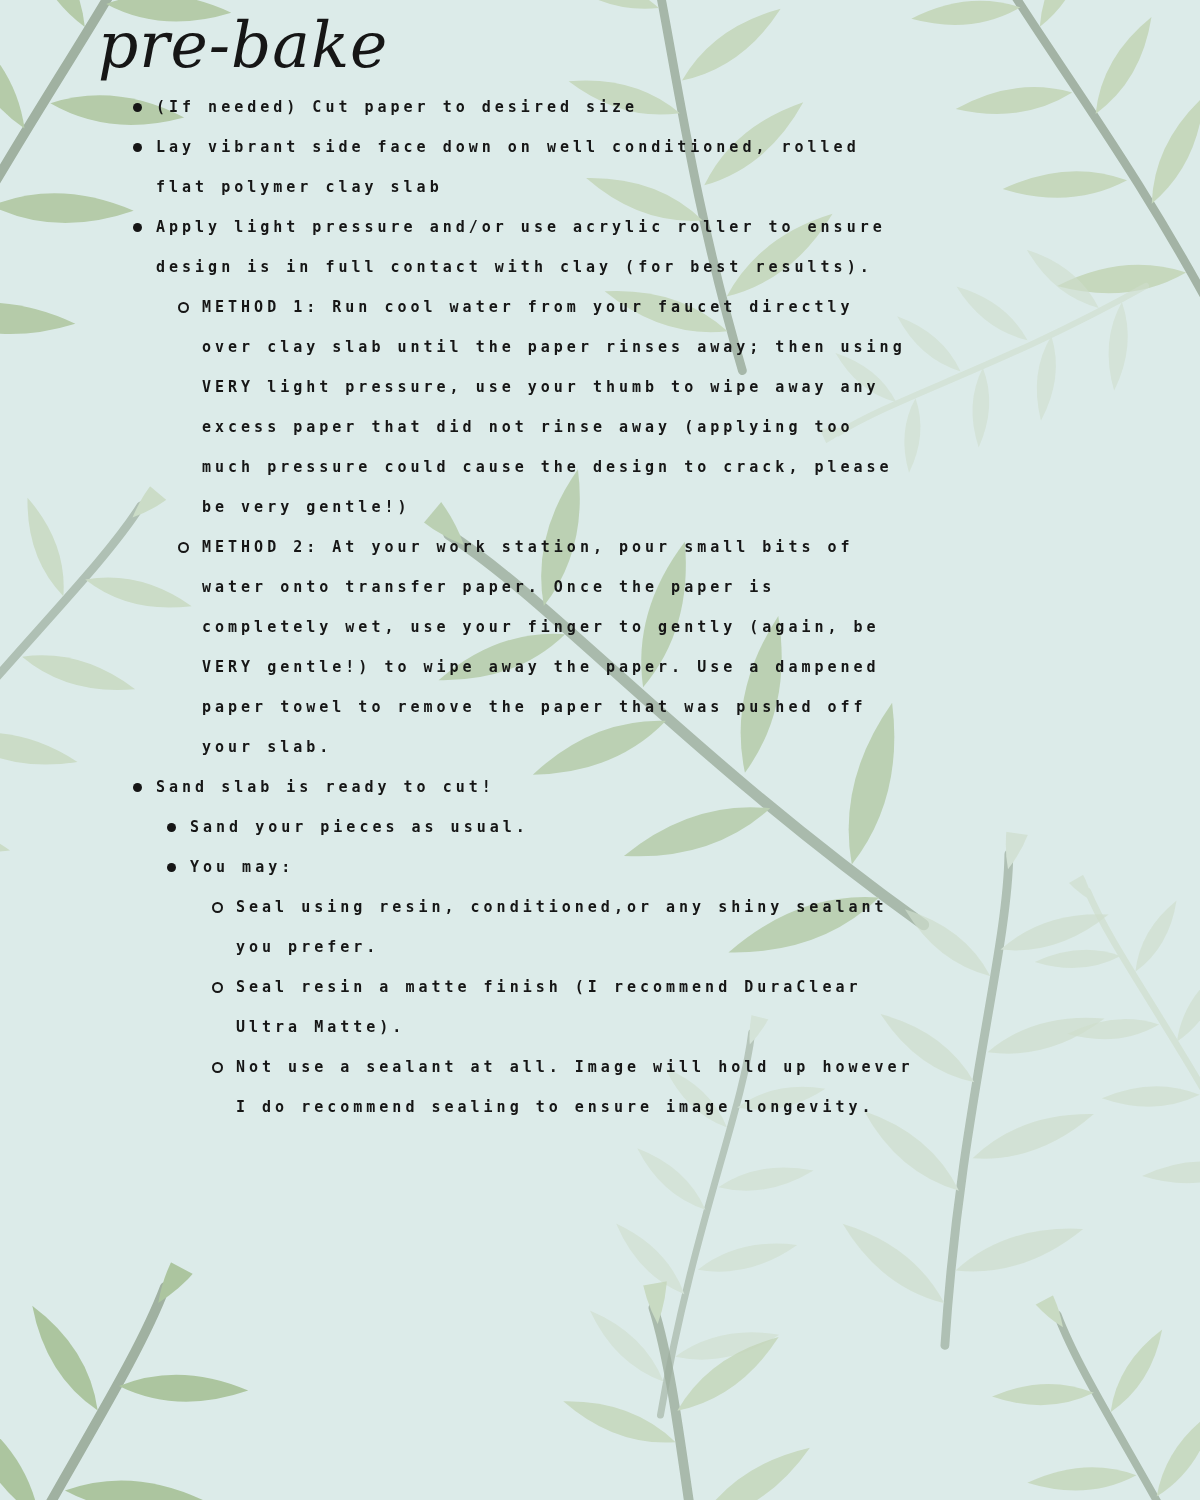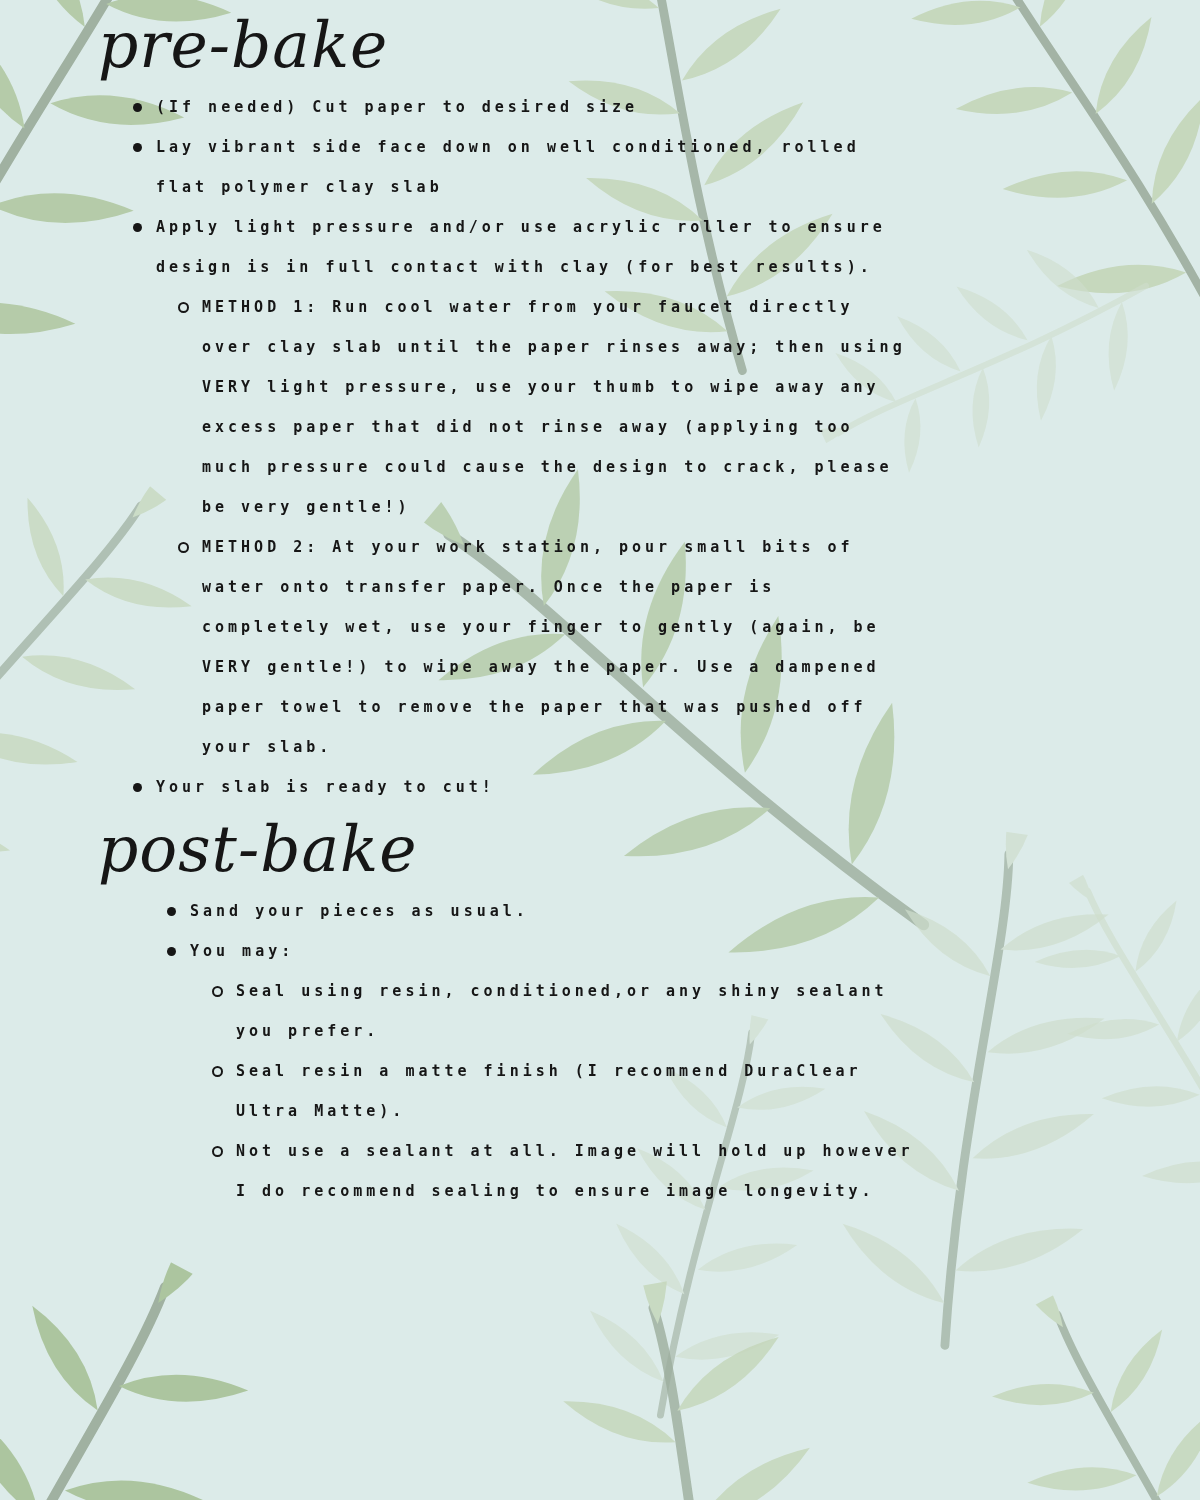--- a/index.html
+++ b/index.html
@@ -166,27 +166,26 @@
 water onto transfer paper. Once the paper is
 completely wet, use your finger to gently (again, be
 VERY gentle!) to wipe away the paper. Use a dampened
 paper towel to remove the paper that was pushed off
 your slab.</span>
             </li>
           </ul>
         </li>
         <li>
           <span class="dot"></span>
-          <span class="item-text">Your slab is ready to cut!</span>
+          <span class="item-text">Sand slab is ready to cut!</span>
         </li>
       </ul>
     </section>
 
     <section class="sec-post">
-      <h2 class="section-heading">post-bake</h2>
       <ul class="lvl1">
         <li>
           <span class="dot"></span>
           <span class="item-text">Sand your pieces as usual.</span>
         </li>
         <li>
           <span class="dot"></span>
           <span class="item-text">You may:</span>
           <ul class="lvl2">
             <li>

